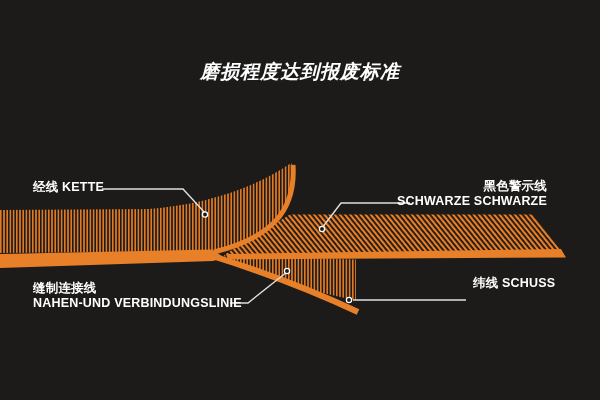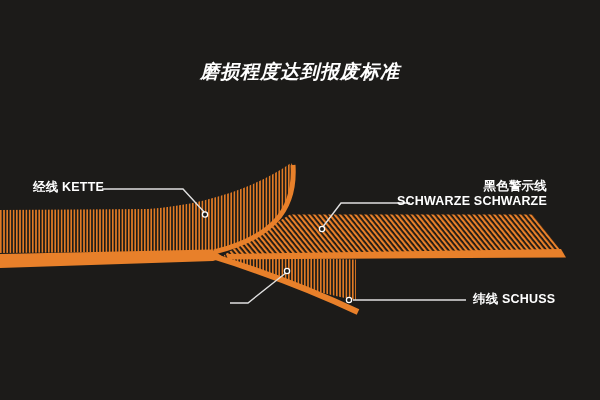--- a/index.html
+++ b/index.html
@@ -45,21 +45,21 @@
     font-weight:bold;
     font-size:12.5px;line-height:15px;
     letter-spacing:0.2px;
     color:var(--text);
     white-space:nowrap;
   }
   .label.right{text-align:right;margin-left:48px;}
   .label-kette{left:33px;top:180px;}
   .label-warnlinie{right:53px;top:179px;}
   .label-naht{left:33px;top:281px;}
-  .label-schuss{left:473px;top:292px;}
+  .label-schuss{left:473px;top:276px;}
 </style>
 </head>
 <body>
 
 <div class="stage">
 
   <svg class="belt" viewBox="0 0 600 400" aria-hidden="true">
     <defs>
 
       <pattern id="pv" width="3.2" height="8" patternUnits="userSpaceOnUse">
@@ -103,18 +103,22 @@
 
   <div class="label label-kette">
     <div>经线 KETTE</div>
   </div>
 
   <div class="label right label-warnlinie">
     <div>黑色警示线</div>
     <div>SCHWARZE SCHWARZE</div>
   </div>
 
+  <div class="label label-naht">
+    <div>缝制连接线</div>
+    <div>NAHEN-UND VERBINDUNGSLINIE</div>
+  </div>
 
   <div class="label label-schuss">
     <div>纬线 SCHUSS</div>
   </div>
 
 </div>
 
 </body></html>

